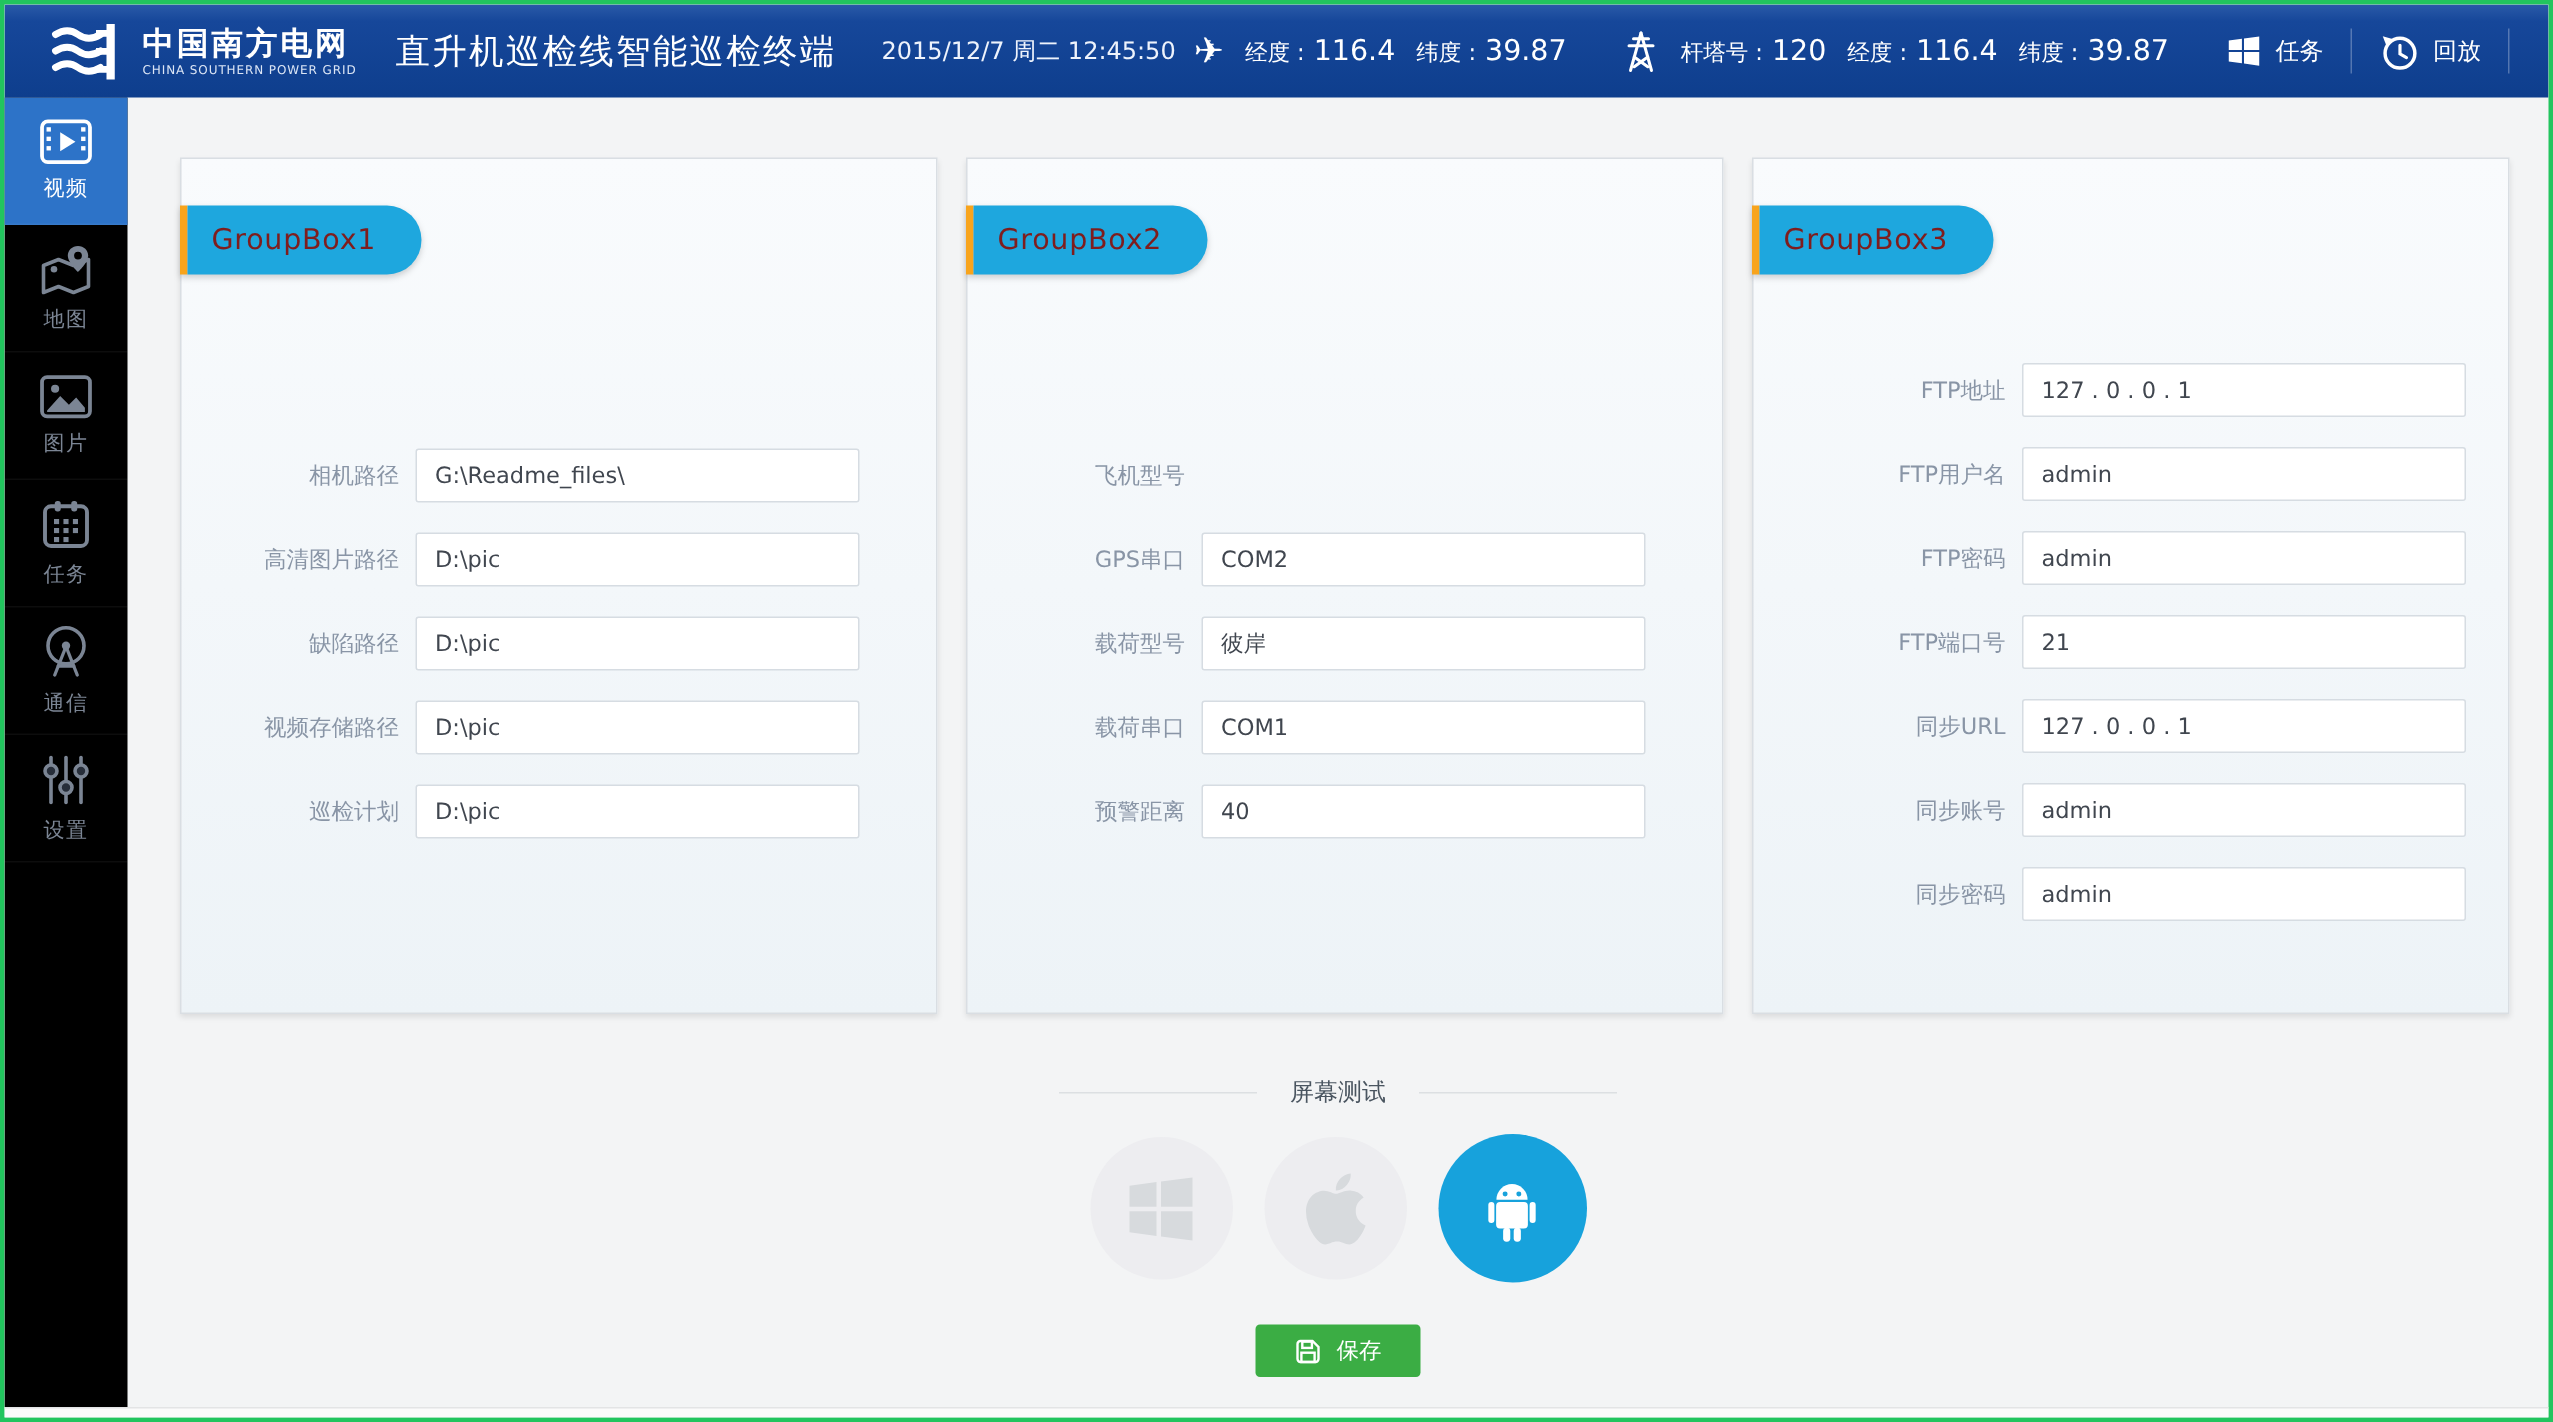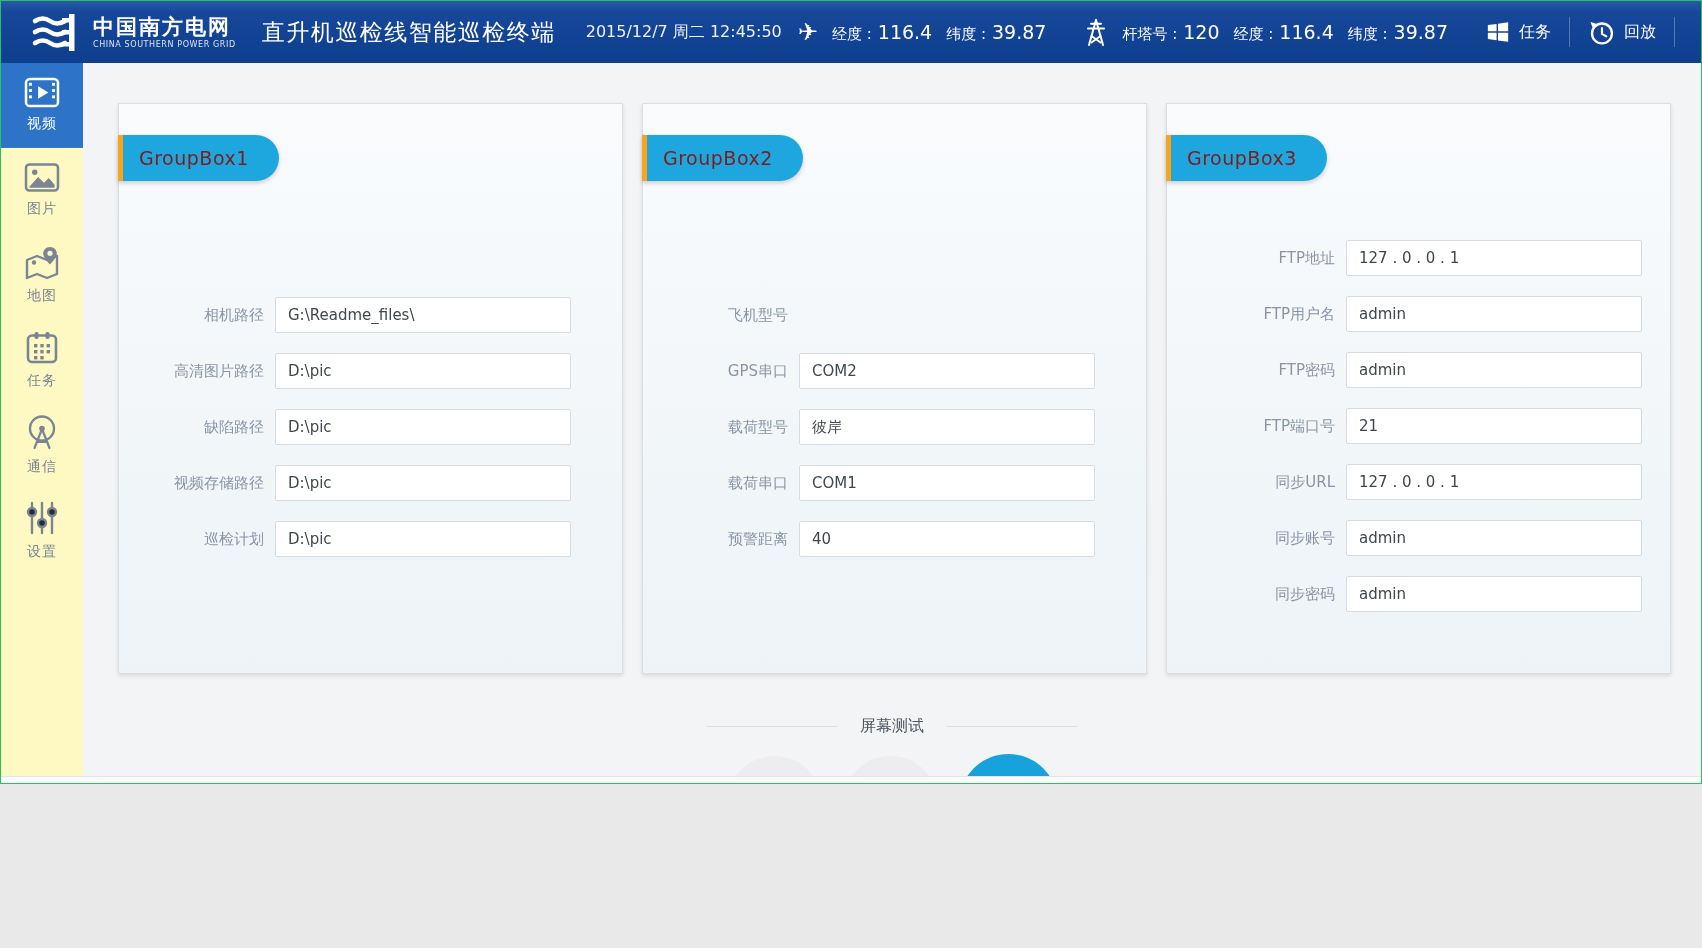--- a/index.html
+++ b/index.html
@@ -1,18 +1,18 @@
 <!DOCTYPE html>
 <html><head>
 <meta charset="utf-8">
 <style>
   * { margin:0; padding:0; box-sizing:border-box; }
   body { background:#e9e9e9; font-family:"DejaVu Sans","Liberation Sans",sans-serif; }
-  .window { width:1702px; height:784px; position:relative; background:#f3f4f5;
-            border:1px solid #22c55e; overflow:hidden; }
+  .window { width:1702px; height:948px; position:relative; background:#f3f4f5;
+            border:3px solid #22c55e; overflow:hidden; }
 
   
   .header { height:62px; background:linear-gradient(180deg,#2a5aa8 0%,#16479a 18%,#0e3e8d 100%);
             display:flex; align-items:center; color:#fff; padding:0 22px 0 30px; position:relative; z-index:5; }
   .logo { display:flex; align-items:center; gap:12px; flex:none; }
   .logo-mark svg { display:block; }
   .logo-text .cn { font-size:21px; font-weight:bold; letter-spacing:2px; line-height:1.15; }
   .logo-text .en { font-size:8px; letter-spacing:0.6px; color:#dbe5f5; }
   .app-title { font-size:23px; margin-left:26px; letter-spacing:1.5px; white-space:nowrap; }
   .datetime { font-size:16px; margin-left:30px; color:#eef3fc; white-space:nowrap; }
@@ -20,21 +20,21 @@
   .stat { display:flex; align-items:baseline; gap:6px; white-space:nowrap; }
   .stat .lbl { font-size:15px; }
   .stat .val { font-size:19px; font-weight:normal; }
   .hdr-icon { display:flex; align-items:center; }
   .plane-glyph { font-size:24px; line-height:1; }
   .hdr-group-gap { width:10px; }
   .hdr-sep { width:1px; height:30px; background:rgba(255,255,255,0.28); margin:0 4px; }
   .hdr-action { display:flex; align-items:center; gap:9px; font-size:16px; cursor:pointer; white-space:nowrap; }
 
   
-  .sidebar { position:absolute; top:62px; left:0; bottom:7px; width:82px; background:#fef9c3; }
+  .sidebar { position:absolute; top:62px; left:0; bottom:7px; width:82px; background:#000000; }
   .side-item { height:85px; display:flex; flex-direction:column; align-items:center;
                justify-content:center; gap:7px; color:#7b8594; cursor:pointer;
                border-bottom:1px solid rgba(255,255,255,0.05); }
   .side-item .icon svg { display:block; }
   .side-item .lbl { font-size:14px; letter-spacing:1px; }
   .side-item.active { background:#2d73c8; color:#ffffff; }
 
   
   .main { position:absolute; left:82px; top:62px; right:0; bottom:7px; }
   .panels { display:flex; gap:19px; padding:40px 0 0 35px; }
@@ -177,37 +177,37 @@
               <rect x="28.4" y="12.5" width="3" height="3"></rect>
               <rect x="28.4" y="19" width="3" height="3"></rect>
               <polygon points="14,9.5 24.5,16 14,22.5"></polygon>
             </g>
           </svg>
         </span>
         <span class="lbl">视频</span>
       </div>
       <div class="side-item">
         <span class="icon">
+          <svg width="38" height="34" viewBox="0 0 38 34">
+            <path d="M4 14 L14 10 L24 14 L34 10 V28 L24 32 L14 28 L4 32 Z" fill="none" stroke="currentColor" stroke-width="2.4" stroke-linejoin="round"></path>
+            <path fill-rule="evenodd" fill="currentColor" d="M27 1 c-3.9 0 -6.8 2.9 -6.8 6.4 c0 4.8 6.8 11 6.8 11 s6.8 -6.2 6.8 -11 C33.8 3.9 30.9 1 27 1 Z M27 10 a2.6 2.6 0 1 1 0 -5.2 a2.6 2.6 0 0 1 0 5.2 Z"></path>
+            <circle cx="11" cy="16.5" r="2.2" fill="currentColor"></circle>
+          </svg>
+        </span>
+        <span class="lbl">地图</span>
+      </div>
+      <div class="side-item">
+        <span class="icon">
           <svg width="36" height="31" viewBox="0 0 36 32">
             <rect x="1.5" y="2.5" width="33" height="27" rx="3.5" fill="none" stroke="currentColor" stroke-width="2.6"></rect>
             <circle cx="10.5" cy="10.5" r="2.8" fill="currentColor"></circle>
             <path d="M5 25.5 L14 15.5 L20 21.5 L25 16.5 L31 23.5 V26.5 H5 Z" fill="currentColor"></path>
           </svg>
         </span>
         <span class="lbl">图片</span>
-      </div>
-      <div class="side-item">
-        <span class="icon">
-          <svg width="38" height="34" viewBox="0 0 38 34">
-            <path d="M4 14 L14 10 L24 14 L34 10 V28 L24 32 L14 28 L4 32 Z" fill="none" stroke="currentColor" stroke-width="2.4" stroke-linejoin="round"></path>
-            <path fill-rule="evenodd" fill="currentColor" d="M27 1 c-3.9 0 -6.8 2.9 -6.8 6.4 c0 4.8 6.8 11 6.8 11 s6.8 -6.2 6.8 -11 C33.8 3.9 30.9 1 27 1 Z M27 10 a2.6 2.6 0 1 1 0 -5.2 a2.6 2.6 0 0 1 0 5.2 Z"></path>
-            <circle cx="11" cy="16.5" r="2.2" fill="currentColor"></circle>
-          </svg>
-        </span>
-        <span class="lbl">地图</span>
       </div>
       <div class="side-item">
         <span class="icon">
           <svg width="34" height="34" viewBox="0 0 34 34">
             <rect x="3" y="4.5" width="28" height="26.5" rx="4" fill="none" stroke="currentColor" stroke-width="2.6"></rect>
             <rect x="9.5" y="1" width="4" height="7" rx="1.8" fill="currentColor"></rect>
             <rect x="20.5" y="1" width="4" height="7" rx="1.8" fill="currentColor"></rect>
             <g fill="currentColor">
               <rect x="9" y="13" width="3.4" height="3.4"></rect>
               <rect x="15.3" y="13" width="3.4" height="3.4"></rect>

